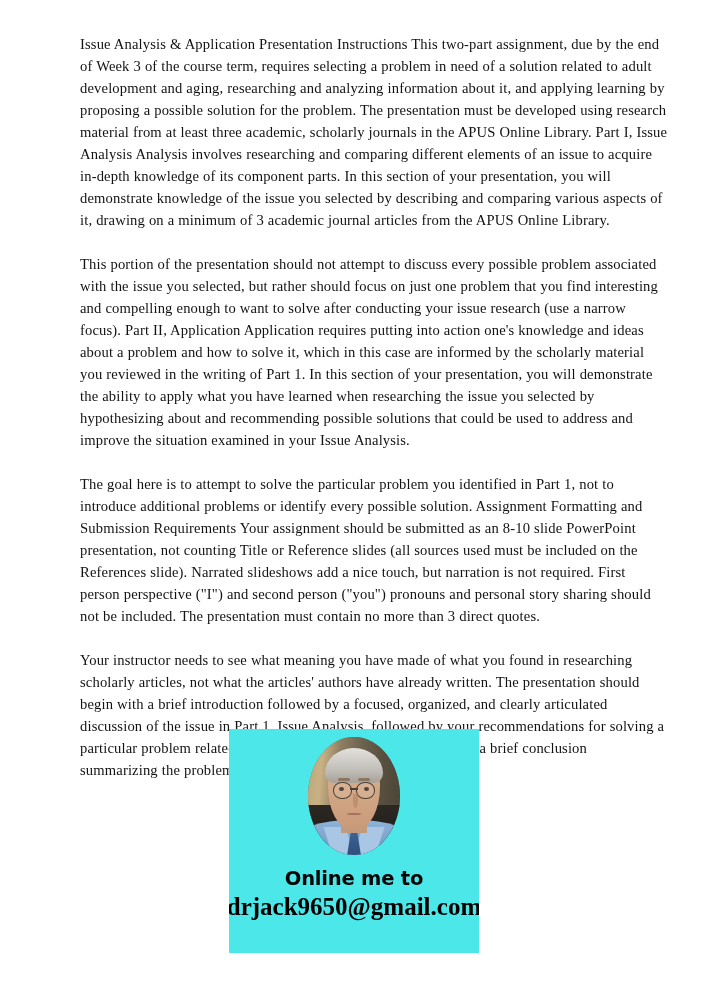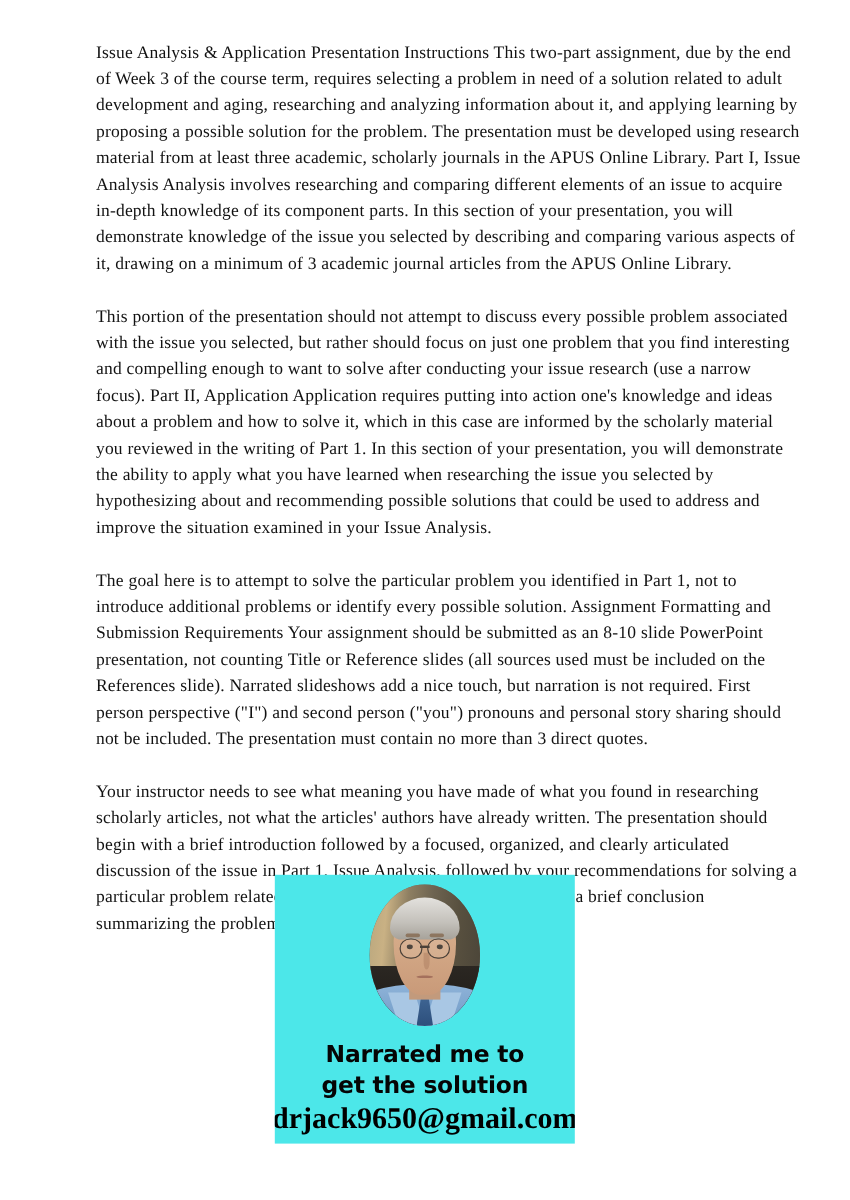--- a/index.html
+++ b/index.html
@@ -251,19 +251,18 @@
       <div class="brow-r"></div>
       <div class="eye-l"></div>
       <div class="eye-r"></div>
       <div class="glass-l"></div>
       <div class="glass-r"></div>
       <div class="bridge"></div>
       <div class="nose"></div>
       <div class="mouth"></div>
     </div>
 
-    <div class="headline" id="headline-1">Narrated me to</div>
-    <div class="headline" id="headline-2">get the solution</div>
+    <div class="headline" id="headline-1">Online me to</div>
     <div id="contact-email">drjack9650@gmail.com</div>
 
   </div>
 
 </div>
 
 </body></html>

